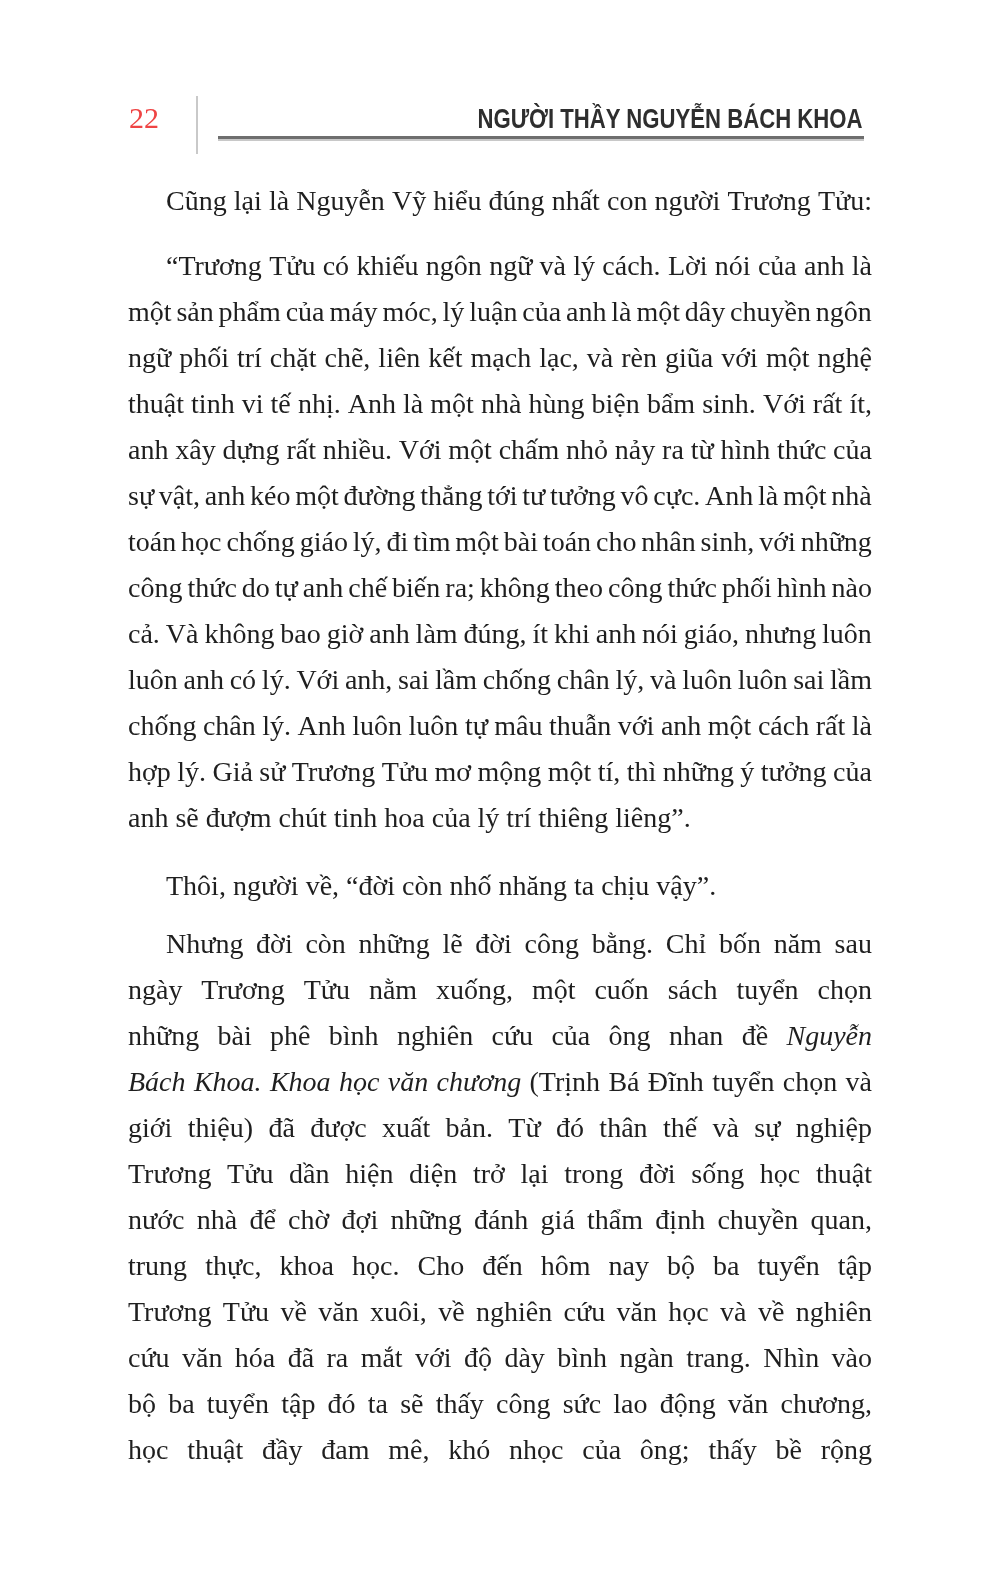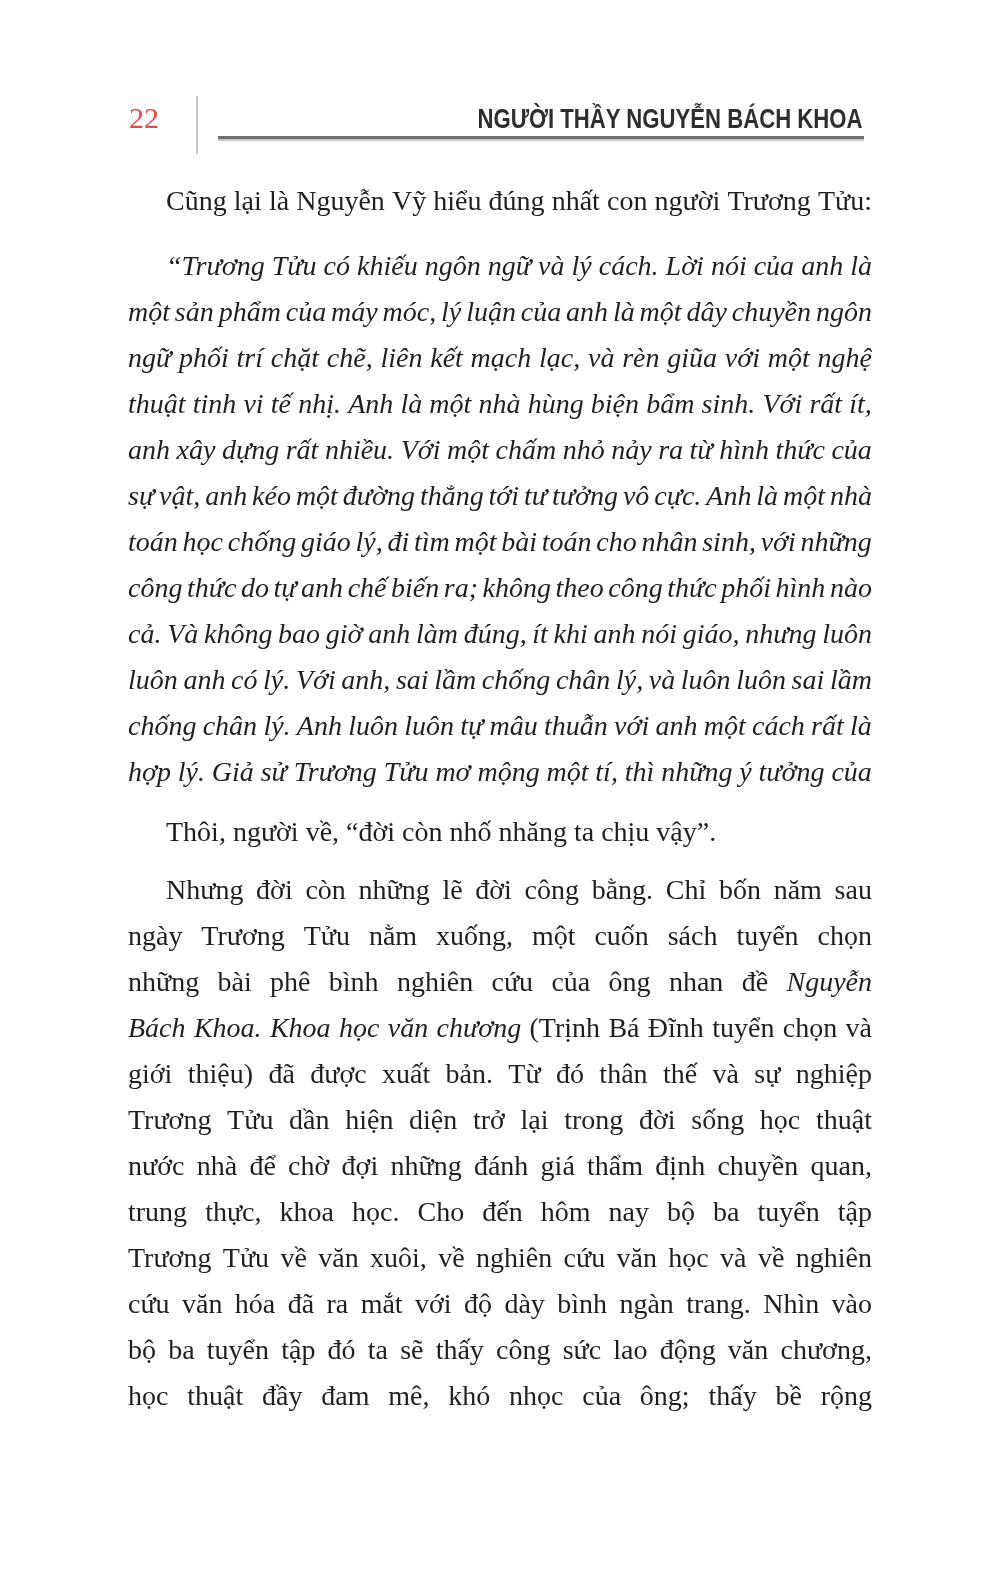--- a/index.html
+++ b/index.html
@@ -57,22 +57,22 @@
   
   .body-text {
     position: absolute;
     left: 128px;
     top: 178px;
     width: 744px;
     font-size: 28px;
   }
   .paragraph { margin: 0; }
   .p-intro-paragraph   { margin-top: 0; }
-  .p-quote-paragraph   { margin-top: 19px; font-style: italic; }
-  .p-closing-line      { margin-top: 14px; }
+  .p-quote-paragraph   { margin-top: 19px; }
+  .p-closing-line      { margin-top: 22px; }
   .p-legacy-paragraph  { margin-top: 12px; }
 
   .line {
     height: 46px;
     line-height: 46px;
     overflow: hidden;
     white-space: nowrap;
   }
   .line.just {
     display: flex;
@@ -311,20 +311,21 @@
           <span>mơ</span>
           <span>mộng</span>
           <span>một</span>
           <span>tí,</span>
           <span>thì</span>
           <span>những</span>
           <span>ý</span>
           <span>tưởng</span>
           <span>của</span>
         </div>
+        <div class="line"><span>anh sẽ đượm chút tinh hoa của lý trí thiêng liêng”.</span></div>
       </div>
       <div class="paragraph p-closing-line">
         <div class="line ind"><span>Thôi, người về, “đời còn nhố nhăng ta chịu vậy”.</span></div>
       </div>
       <div class="paragraph p-legacy-paragraph">
         <div class="line just ind">
           <span>Nhưng</span>
           <span>đời</span>
           <span>còn</span>
           <span>những</span>

